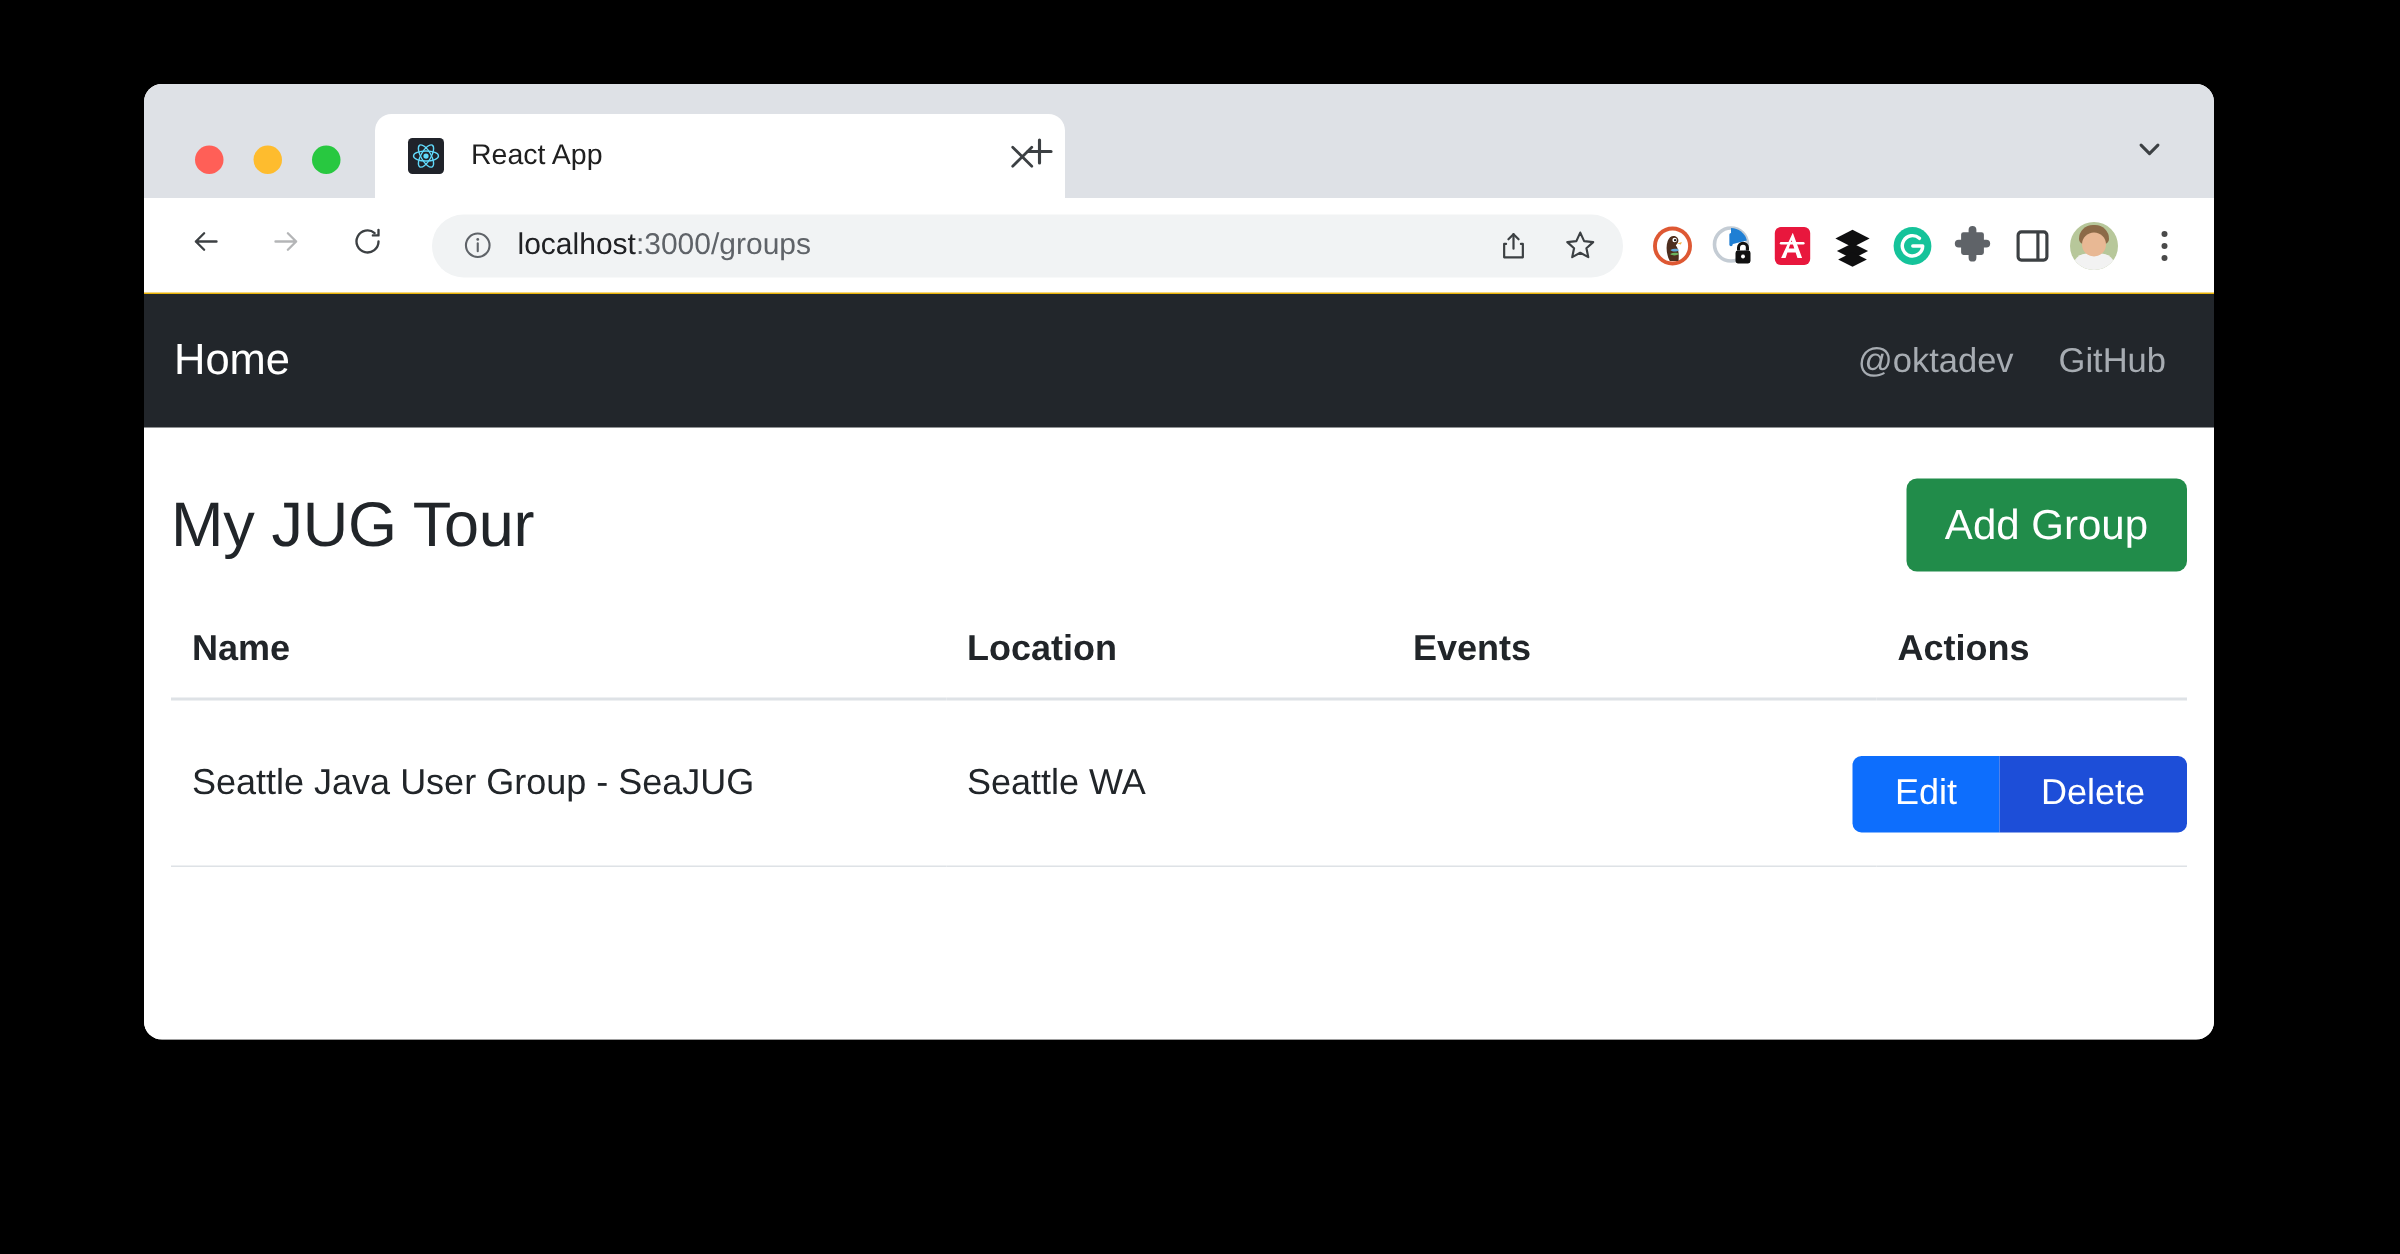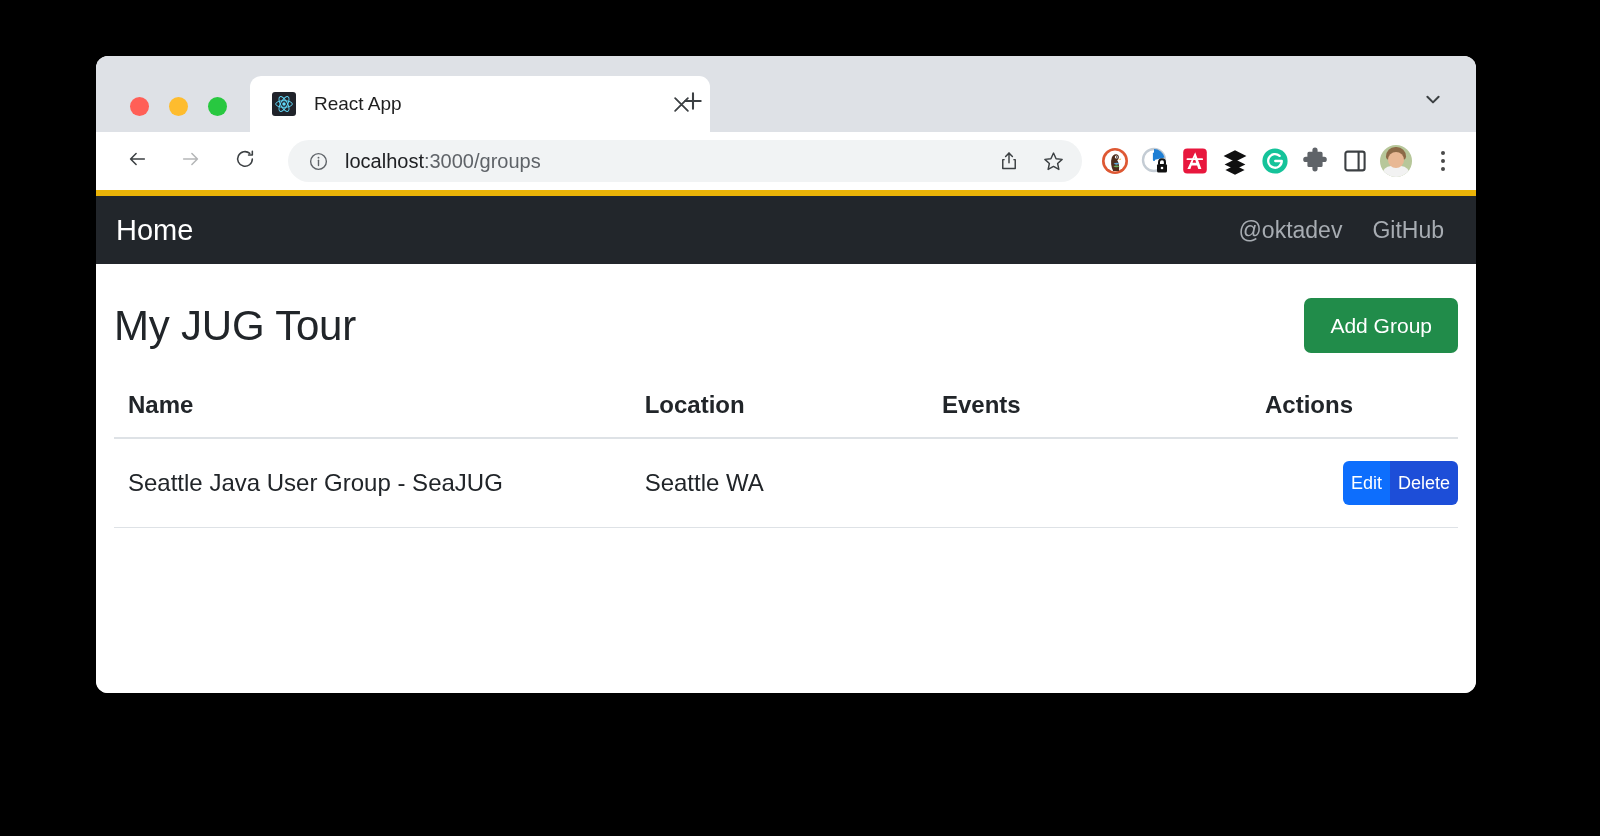--- a/index.html
+++ b/index.html
@@ -123,21 +123,21 @@
   }
 
   
   .toolbar {
     height: 64px;
     background: #ffffff;
     display: flex;
     align-items: center;
     padding: 0 18px 0 22px;
     box-sizing: border-box;
-    border-bottom: 6px solid #eab308;
+    border-bottom: 1px solid #eab308;
   }
   .nav-btn {
     width: 38px;
     height: 38px;
     margin-right: 16px;
     display: flex;
     align-items: center;
     justify-content: center;
     border-radius: 50%;
     flex: 0 0 auto;
@@ -254,21 +254,21 @@
   }
 
   
   .page {
     background: #ffffff;
     height: 497px;
     overflow: hidden;
   }
 
   .navbar {
-    height: 68px;
+    height: 89px;
     background: #22262b;
     display: flex;
     align-items: center;
     padding: 0 32px 0 20px;
     box-sizing: border-box;
   }
   .navbar-brand {
     font-size: 29px;
     color: #ffffff;
     margin-left: 0;
@@ -297,21 +297,21 @@
     font-size: 42px;
     color: #212529;
     margin: 0;
     font-weight: 400;
     letter-spacing: -0.2px;
   }
   .header-spacer { flex: 1 1 auto; }
   .btn-add {
     background: #218c4a;
     color: #ffffff;
-    font-size: 21px;
+    font-size: 28px;
     border: none;
     border-radius: 7px;
     padding: 17px 26px;
     line-height: 1;
     font-family: inherit;
   }
 
   table.data-table {
     width: 100%;
     border-collapse: collapse;
@@ -337,25 +337,26 @@
   .col-location { width: 22%; }
   .col-events { width: 24%; }
   .col-actions { width: 15%; }
 
   .btn-group {
     display: inline-flex;
     float: right;
   }
   .btn-edit, .btn-delete {
     color: #ffffff;
-    font-size: 18px;
+    font-size: 24px;
     border: none;
-    padding: 12px 8px;
+    padding: 12px 28px;
     line-height: 1.12;
     font-family: inherit;
+    margin-top: 15px;
   }
   .btn-edit {
     background: #0d6efd;
     border-radius: 6px 0 0 6px;
   }
   .btn-delete {
     background: #1d4ed8;
     border-radius: 0 6px 6px 0;
   }
 </style>

